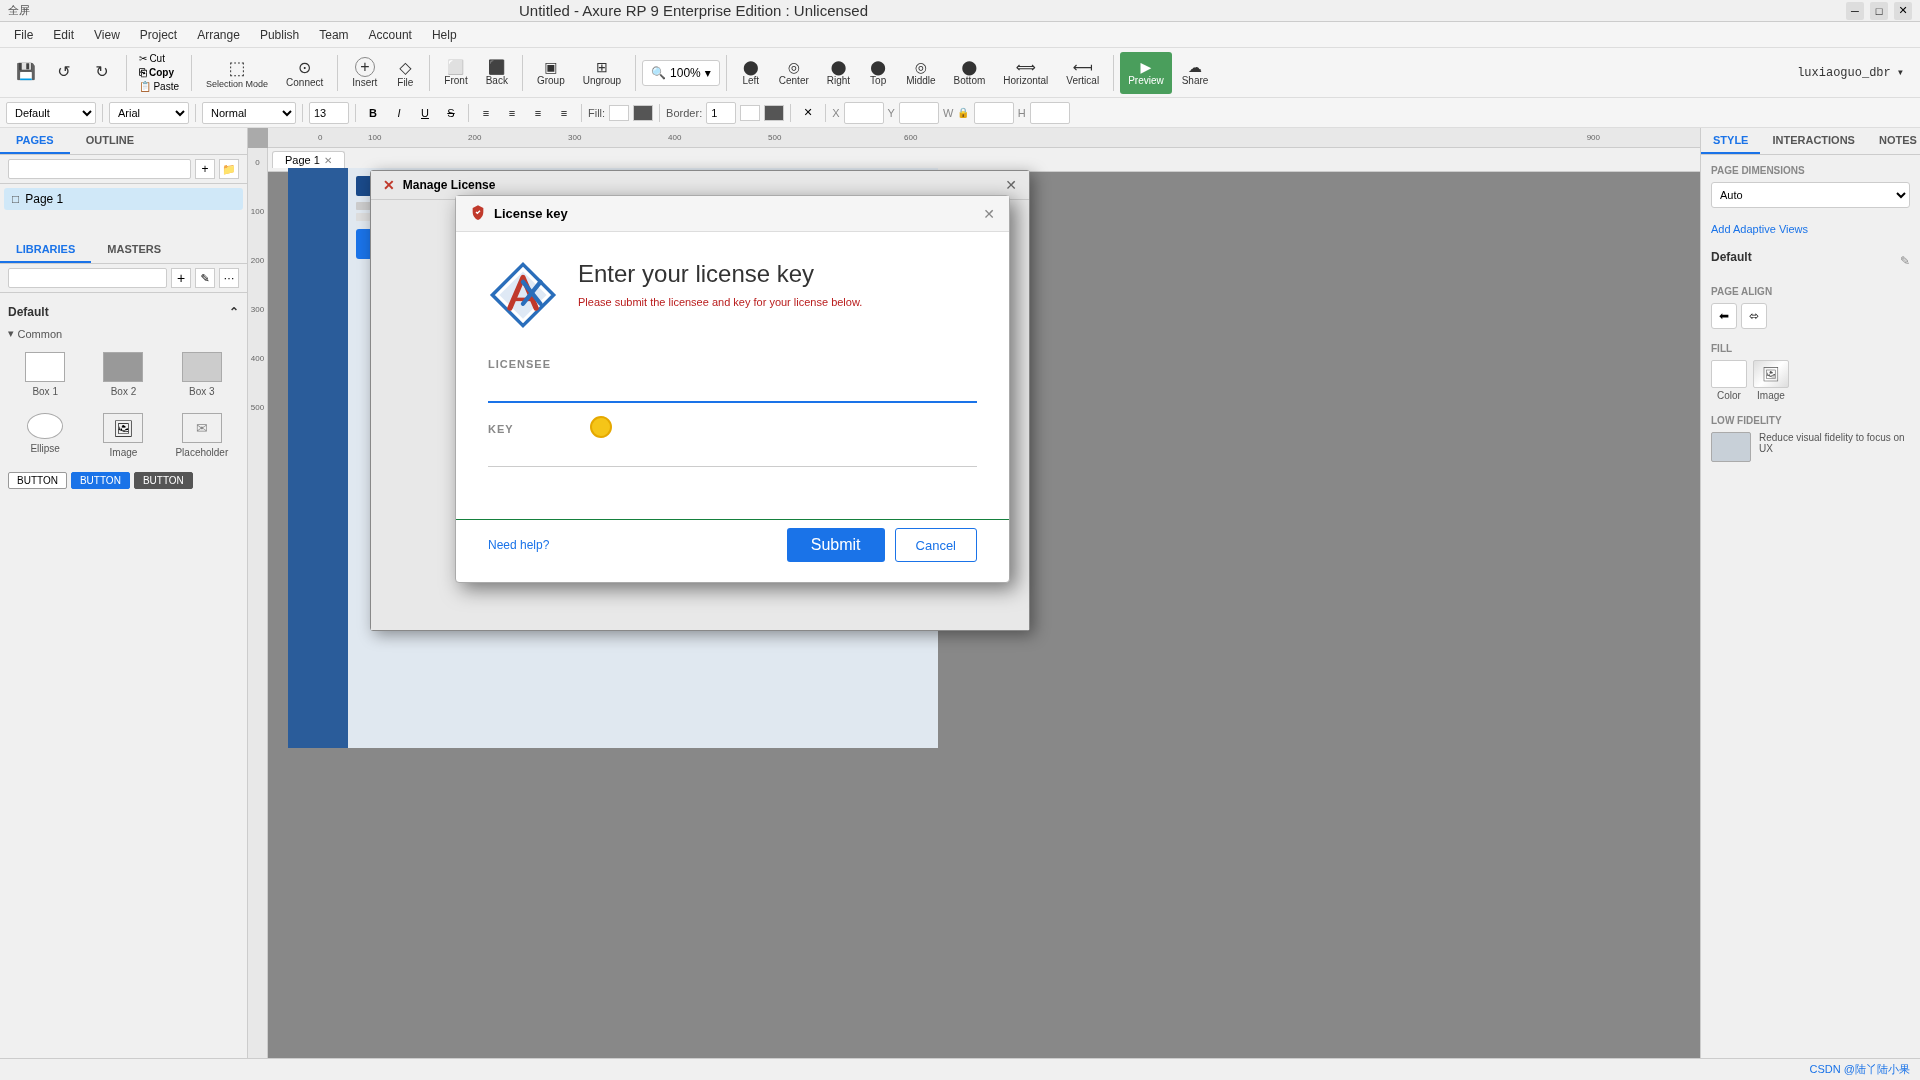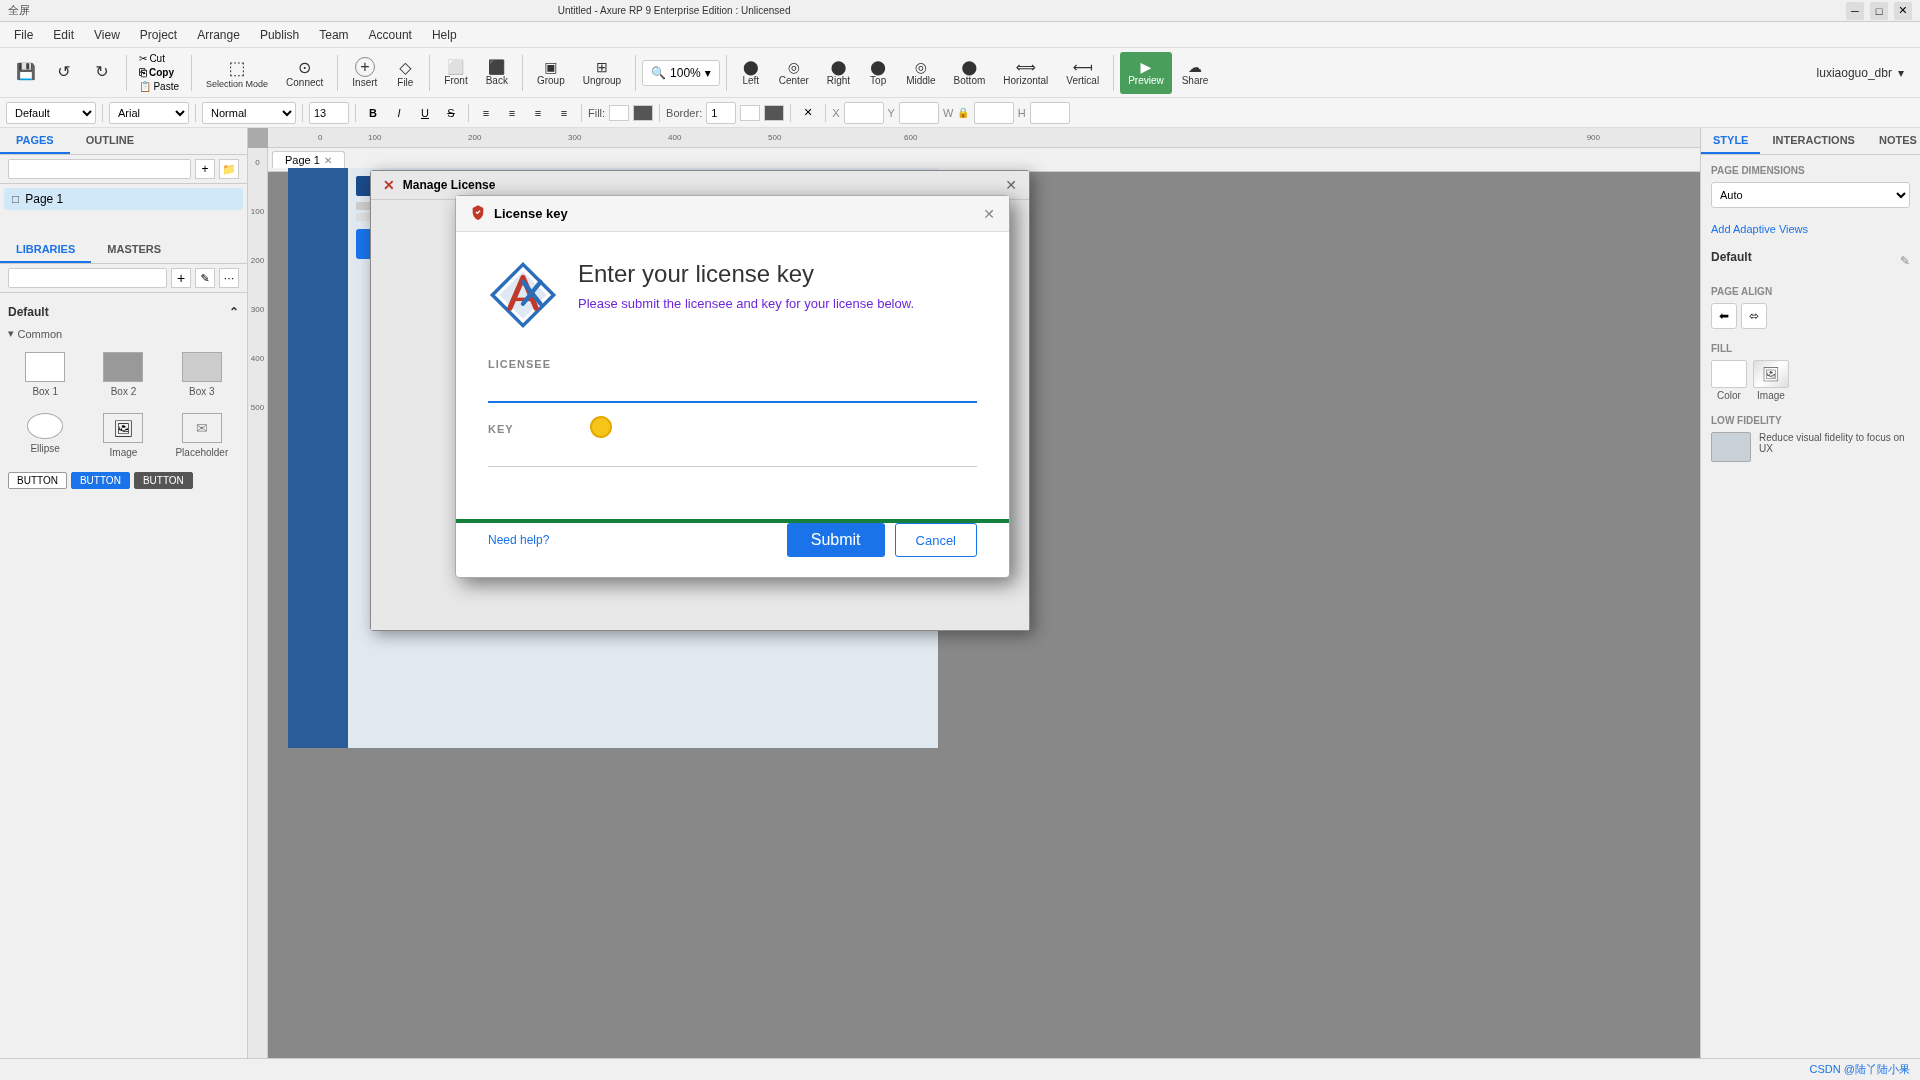--- a/index.html
+++ b/index.html
@@ -261,38 +261,38 @@
     .ld-title { font-size: 13px; font-weight: bold; flex: 1; }
     .ld-close-btn { cursor: pointer; font-size: 14px; color: #888; border: none; background: none; }
     .ld-body { padding: 28px 32px 24px 32px; }
     .ld-header { display: flex; align-items: flex-start; gap: 20px; margin-bottom: 28px; }
     .ld-logo {
       width: 70px; height: 70px; flex-shrink: 0;
     }
     .ld-logo svg { width: 70px; height: 70px; }
     .ld-header-text {}
     .ld-header-title { font-size: 24px; color: #333; margin-bottom: 8px; font-weight: 400; }
-    .ld-header-subtitle { font-size: 13px; color: #6d28d9; }
+    .ld-header-subtitle { font-size: 11px; color: #b91c1c; }
     .ld-field-group { margin-bottom: 20px; }
     .ld-field-label { font-size: 11px; font-weight: bold; color: #888; letter-spacing: 1px; margin-bottom: 8px; }
     .ld-field-input {
       width: 100%;
       border: none;
       border-bottom: 2px solid #1a73e8;
       outline: none;
       font-size: 13px;
       padding: 4px 0;
       color: #333;
       background: transparent;
     }
     .ld-field-input.unfocused { border-bottom: 1px solid #ccc; }
     @keyframes blink { 0%, 100% { opacity: 1; } 50% { opacity: 0; } }
     .ld-footer {
-      display: flex; align-items: center; padding: 0 32px 20px 32px;
-      border-top: 4px solid #15803d; margin-top: 8px;
+      display: flex; align-items: center; padding: 8px 32px 20px 32px;
+      border-top: 1px solid #15803d; margin-top: 8px;
     }
     .ld-help-link { font-size: 12px; color: #1a73e8; cursor: pointer; text-decoration: none; }
     .ld-footer-btns { margin-left: auto; display: flex; gap: 10px; }
     .ld-submit-btn {
       padding: 8px 24px; background: #1a73e8; color: #fff; border: none;
       border-radius: 3px; font-size: 16px; cursor: pointer; font-weight: 500;
     }
     .ld-cancel-btn {
       padding: 8px 20px; background: #fff; color: #1a73e8; border: 1px solid #1a73e8;
       border-radius: 3px; font-size: 13px; cursor: pointer;
@@ -323,21 +323,21 @@
       display: flex; align-items: center; gap: 6px;
       padding: 2px 8px; margin-left: auto; font-size: 12px; color: #333;
     }
 
   </style>
 </head>
 <body>
 
 <div style="background:#f0f0f0; height:22px; display:flex; align-items:center; padding:0 8px; border-bottom:1px solid #ccc;">
   <span style="font-size:11px; color:#555;">全屏</span>
-  <span style="margin-left: auto; margin-right: auto; font-size:10px; color:#333;text-align:center;">Untitled - Axure RP 9 Enterprise Edition : Unlicensed</span>
+  <span style="margin-left: auto; margin-right: auto; font-size:15px; color:#333;text-align:center;">Untitled - Axure RP 9 Enterprise Edition : Unlicensed</span>
   <div style="display:flex; gap:6px; margin-left:auto;">
     <button style="width:18px;height:18px;border:none;background:#ddd;cursor:pointer;border-radius:2px;font-size:11px;">─</button>
     <button style="width:18px;height:18px;border:none;background:#ddd;cursor:pointer;border-radius:2px;font-size:11px;">□</button>
     <button style="width:18px;height:18px;border:none;background:#ddd;cursor:pointer;border-radius:2px;font-size:11px;">✕</button>
   </div>
 </div>
 
 <div class="menu-bar">
   <div class="menu-item">File</div>
   <div class="menu-item">Edit</div>
@@ -458,21 +458,21 @@
   <div class="toolbar-separator"></div>
   <button class="toolbar-btn" style="background:#4a9e5c;color:#fff;border-radius:3px;">
     <span style="font-size:14px;color:#fff;">▶</span>
     <span style="font-size:10px;color:#fff;">Preview</span>
   </button>
   <button class="toolbar-btn">
     <span style="font-size:14px;">☁</span>
     <span style="font-size:10px;">Share</span>
   </button>
 
-  <div class="user-area" style="margin-left:auto;">
+  <div class="user-area" style="margin-left:auto;font-family:Liberation Mono, monospace;">
     <span>luxiaoguo_dbr</span>
     <span>▾</span>
   </div>
 </div>
 
 <div class="format-bar">
   <select class="format-select" style="width:90px;">
     <option>Default</option>
   </select>
   <div class="format-separator"></div>

